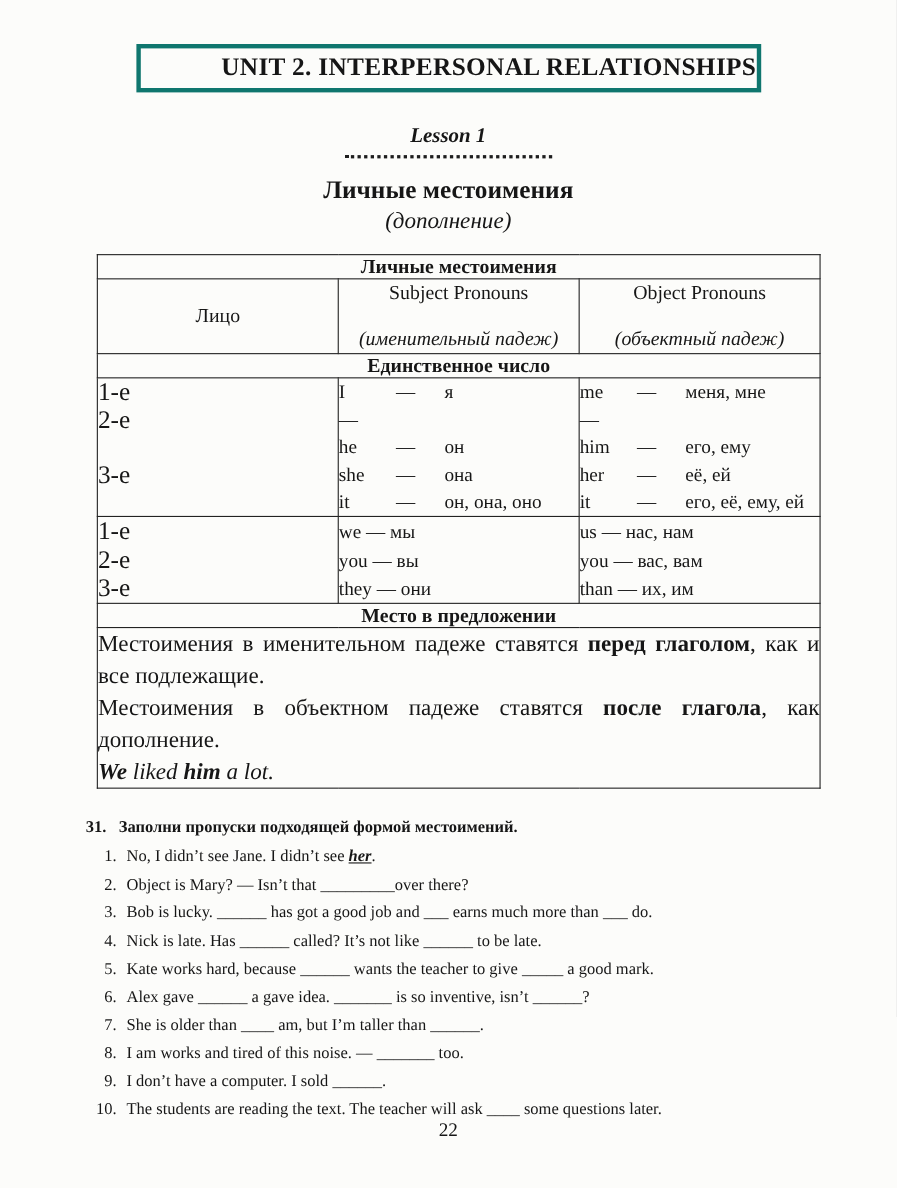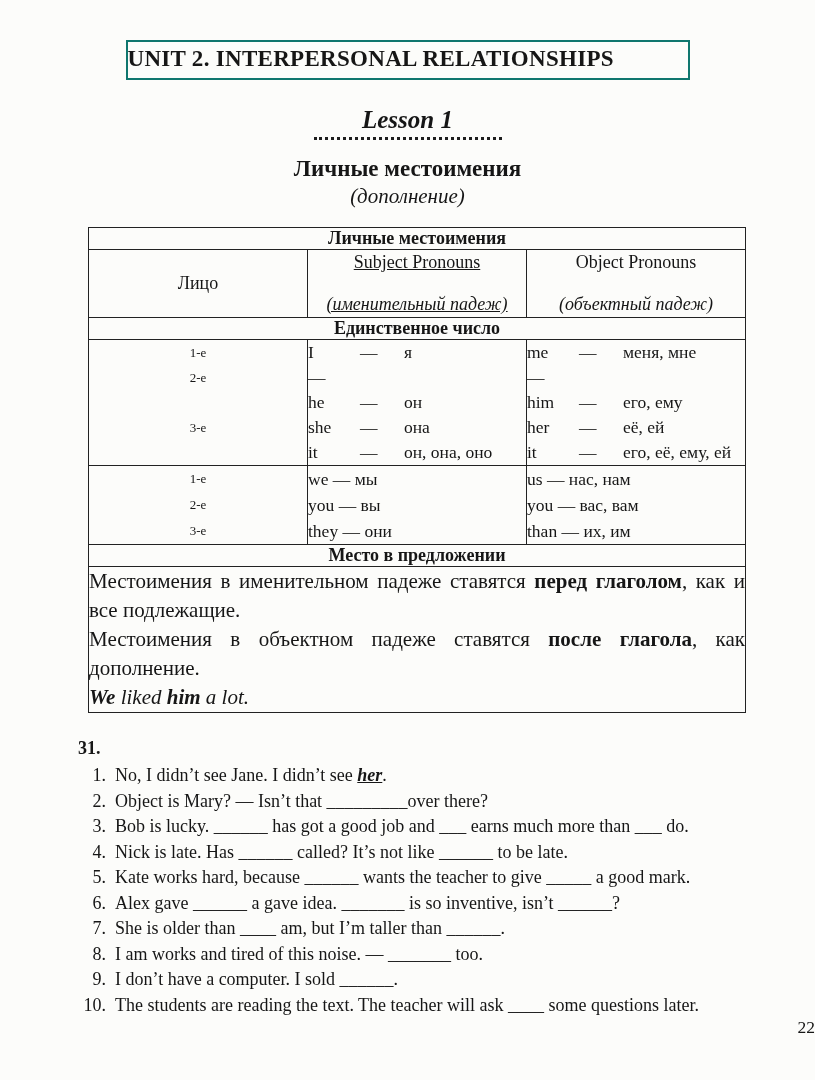--- a/index.html
+++ b/index.html
@@ -3,76 +3,76 @@
 <meta charset="utf-8">
 <style>
   html,body{margin:0;padding:0;background:#e8e8e6;}
   .page{
     width:815px;height:1080px;background:#fcfcfa;position:relative;
     font-family:"Liberation Serif","DejaVu Serif",serif;color:#161616;
     overflow:hidden;box-sizing:border-box;
   }
   
   .unit-box{
-    width:560px;margin:40px auto 0;border:2px solid #0f766e;
-    text-align:left;font-weight:bold;font-size:23px;
+    width:560px;margin:40px auto 0;border:4px solid #0f766e;
+    text-align:right;font-weight:bold;font-size:23px;
     padding:4px 0 6px;letter-spacing:.3px;
   }
   .lesson{
     text-align:center;font-weight:bold;font-style:italic;
-    font-size:25px;margin-top:26px;line-height:28px;
+    font-size:19px;margin-top:26px;line-height:28px;
   }
   .dotted-rule{
     width:188px;height:0;margin:3px auto 0;
     border-bottom:3px dotted #1e1e1e;
   }
   .topic{
     text-align:center;font-weight:bold;font-size:23px;margin-top:15px;line-height:27px;
   }
   .topic-sub{
     text-align:center;font-style:italic;font-size:21px;margin-top:1px;line-height:26px;
   }
   
   table.gram{
     border-collapse:collapse;margin:18px 0 0 88px;width:658px;table-layout:fixed;
   }
   table.gram td{border:1.5px solid #222;padding:0;vertical-align:middle;}
   .col-person{width:94px;}
-  .col-subject{width:291px;text-decoration:underline;}
+  .col-subject{width:291px;}
   .col-object{width:273px;}
   .span-head{
     text-align:center;font-weight:bold;font-size:18px;padding:3px 0 4px;
   }
   .hdr-cell{text-align:center;font-size:18px;line-height:25px;padding:4px 0 6px;}
   .hdr-sub{font-style:italic;margin-top:17px;}
-  .person-cell{text-align:center;font-size:13px;}
+  .person-cell{font-size:23px;}
   .pron-cell{padding-left:14px;font-size:17.5px;}
   .ln{line-height:25px;height:25px;white-space:nowrap;}
   .ln-pl{line-height:26px;height:26px;white-space:nowrap;}
   .sg-row{display:flex;}
   .sg-en{width:52px;flex:none;}
   .sg-dash{width:44px;flex:none;}
   .pad-v{padding-top:4px;padding-bottom:5px;}
   .note-cell{
     padding:7px 12px 9px 12px;font-size:21px;line-height:29px;text-align:justify;font-family:Liberation Serif, serif;
   }
   .b{font-weight:bold;}
   .example{font-style:italic;}
   .example .b{font-weight:bold;}
   
-  .exercise{margin:22px 0 0 78px;width:678px;font-size:18px;}
+  .exercise{margin:22px 0 0 78px;width:678px;font-size:15px;}
   .ex-head{display:flex;font-weight:bold;line-height:26px;margin-bottom:2px;}
   .ex-head-num{width:30px;flex:none;}
   .ex-item{display:flex;line-height:25.5px;}
   .item-num{width:37px;flex:none;text-align:right;padding-right:9px;box-sizing:border-box;}
   .item-text{flex:1;text-align:justify;}
   .blank-styled{font-weight:bold;font-style:italic;text-decoration:underline;}
   
   .page-number{
-    position:absolute;left:0;right:0;bottom:42px;text-align:right;font-size:17.5px;
+    position:absolute;left:0;right:0;bottom:42px;text-align:center;font-size:17.5px;
   }
 </style>
 </head>
 <body>
 
 <div class="page">
 
   <div class="unit-box">
     <span>UNIT 2. INTERPERSONAL RELATIONSHIPS</span>
   </div>
@@ -191,20 +191,21 @@
         <div><span>Местоимения в объектном падеже ставятся </span><span class="b">после глагола</span><span>, как дополнение.</span></div>
         <div class="example"><span class="b">We</span><span> liked </span><span class="b">him</span><span> a lot.</span></div>
       </td>
     </tr>
   </tbody>
     </table>
 
   <div class="exercise">
     <div class="ex-head">
       <span class="ex-head-num">31.</span>
+      <span>Заполни пропуски подходящей формой местоимений.</span>
     </div>
     <div class="ex-item">
       <span class="item-num">1.</span>
       <span class="item-text"><span>No, I didn’t see Jane. I didn’t see </span><span class="blank-styled">her</span><span>.</span></span>
     </div>
     <div class="ex-item">
       <span class="item-num">2.</span>
       <span class="item-text">Object is Mary? — Isn’t that _________over there?</span>
     </div>
     <div class="ex-item">

